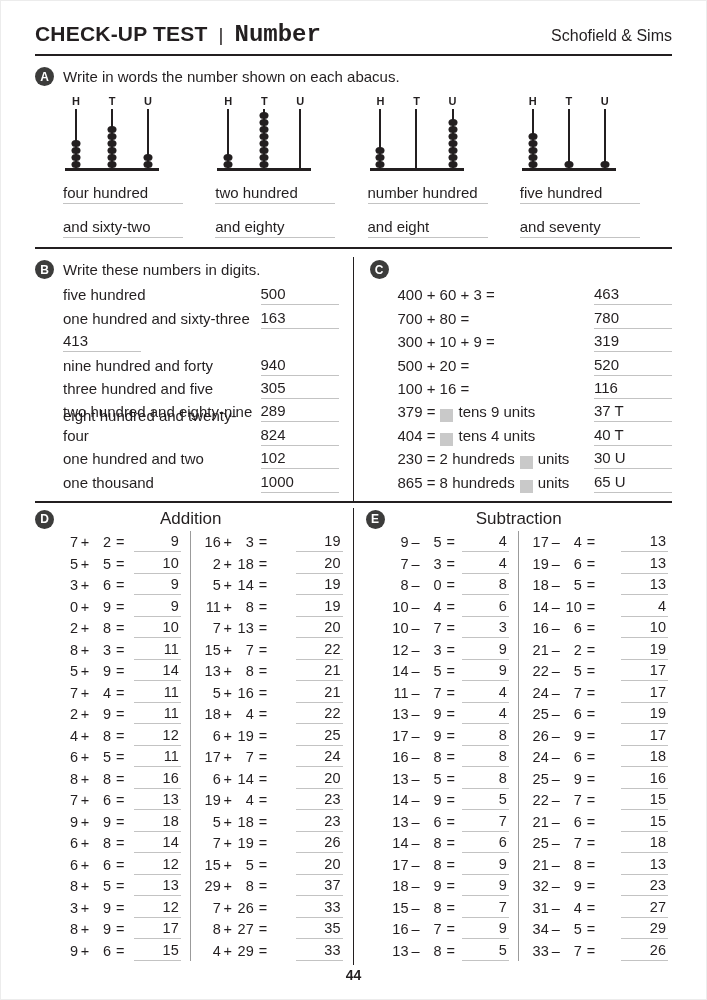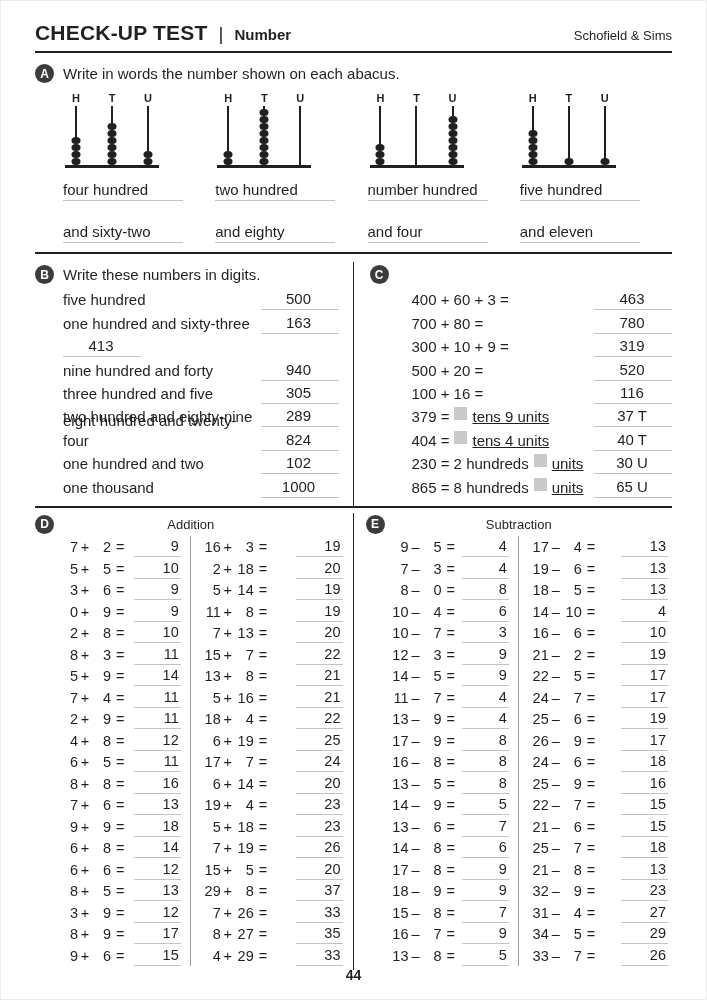--- a/index.html
+++ b/index.html
@@ -7,22 +7,22 @@
   .page {
     width: 707px; height: 1000px; background: #fff;
     font-family: "Liberation Sans", sans-serif; color: #231f20;
     padding: 20px 34px 0; position: relative; overflow: hidden;
     border: 1px solid #ececec;
   }
   
   .hdr { display: flex; align-items: baseline; }
   .hdr-title { font-size: 21px; font-weight: bold; letter-spacing: .2px; }
   .hdr-sep { font-size: 19px; font-weight: normal; margin: 0 11px; }
-  .hdr-sub { font-size: 15px; font-weight: bold; }
-  .hdr-pub { margin-left: auto; font-size: 13px; }
+  .hdr-sub { font-size: 24px; font-weight: bold; font-family: Liberation Mono, monospace; }
+  .hdr-pub { margin-left: auto; font-size: 16px; }
   .rule { border: none; border-top: 2px solid #231f20; margin-top: 6px; }
   .rule-thin { border: none; border-top: 2px solid #231f20; }
   
   .badge {
     display: inline-flex; width: 19px; height: 19px; border-radius: 50%;
     background: #3c3c3b; color: #fff; font-size: 12px; font-weight: bold;
     align-items: center; justify-content: center; flex: none;
   }
   
   .secA-head { display: flex; align-items: center; gap: 9px; margin-top: 11px; font-size: 15px; }
@@ -32,41 +32,41 @@
     display: flex; justify-content: space-between; width: 94px; margin-left: 2px;
     border-bottom: 3px solid #231f20; height: 76px; align-items: stretch; padding: 0 7px;
   }
   .rod { display: flex; flex-direction: column; align-items: center; }
   .rod-label { font-size: 11px; font-weight: bold; height: 14px; line-height: 13px; }
   .wire { width: 2px; background: #231f20; flex: 1; position: relative; }
   .beads { position: absolute; bottom: 0; left: 50%; transform: translateX(-50%); display: flex; flex-direction: column; }
   .bead { width: 9px; height: 7.4px; background: #231f20; border-radius: 50%; margin-top: -0.4px; flex: none; }
   .abacus-answer {
     width: 120px; border-bottom: 1px solid #c3c3c3; font-size: 15px;
-    height: 25px; line-height: 27px; white-space: nowrap; margin-top: 17px;
+    height: 25px; line-height: 27px; white-space: nowrap; margin-top: 9px;
   }
   .abacus-answer.first { margin-top: 8px; }
   
   .bc-wrap { display: flex; margin-top: 8px; }
   .bc-left { width: 50%; padding-right: 14px; border-right: 1.5px solid #231f20; padding-bottom: 8px; }
   .bc-right { width: 50%; padding-left: 16px; padding-bottom: 8px; }
   .sec-head { display: flex; align-items: center; gap: 9px; font-size: 15px; height: 25px; }
   .b-row { display: flex; align-items: flex-end; height: 23.4px; font-size: 15px; padding-left: 28px; }
   .b-label { flex: 1; line-height: 20px; }
-  .b-answer { width: 78px; border-bottom: 1px solid #c3c3c3; text-align: center; padding-right: 2px; line-height: 20px; flex: none; }
-  .c-problem { flex: 1; display: flex; align-items: flex-start; line-height: 20px; margin-left: 14px; }
+  .b-answer { width: 78px; border-bottom: 1px solid #c3c3c3; text-align: left; padding-right: 2px; line-height: 20px; flex: none; }
+  .c-problem { flex: 1; display: flex; align-items: flex-end; line-height: 20px; }
   .gray-box { display: inline-block; width: 13px; height: 13px; background: #c9c9c9; margin: 0 5px; flex: none; }
-  .c-post { margin-left: 0; text-decoration: underline; }
+  .c-post { margin-left: 0; }
   
   .de-wrap { display: flex; margin-top: 5px; }
   .de-half { width: 50%; padding-right: 6px; border-right: 1.5px solid #231f20; padding-bottom: 4px; }
   .de-half.right { border-right: none; padding-right: 0; padding-left: 12px; }
   .de-head { display: flex; align-items: center; height: 23px; position: relative; }
   .de-head .badge { position: relative; z-index: 1; }
-  .de-title { position: absolute; left: 0; right: 0; text-align: center; font-size: 13px; }
+  .de-title { position: absolute; left: 0; right: 0; text-align: center; font-size: 17px; }
   .de-cols { display: flex; }
   .de-col { width: 50%; }
   .de-col.first { padding-left: 24px; padding-right: 9px; border-right: 1px solid #9b9b9b; }
   .de-col.second { padding-left: 11px; padding-right: 4px; }
   .prob-row { display: flex; align-items: flex-end; height: 21.5px; font-size: 14.5px; }
   .pr-problem { display: inline-flex; line-height: 19px; }
   .opa { display: inline-block; width: 19px; text-align: right; }
   .opx { display: inline-block; width: 14px; text-align: center; }
   .opb { display: inline-block; width: 19px; text-align: right; }
   .eq { display: inline-block; margin-left: 5px; }
@@ -197,21 +197,21 @@
                 <div class="bead"></div>
                 <div class="bead"></div>
                 <div class="bead"></div>
                 <div class="bead"></div>
                 <div class="bead"></div>
               </div>
             </div>
           </div>
         </div>
         <div class="abacus-answer first">number hundred</div>
-        <div class="abacus-answer">and four</div>
+        <div class="abacus-answer">and eight</div>
       </div>
 
       <div class="abacus-block">
         <div class="abacus">
           <div class="rod">
             <div class="rod-label">H</div>
             <div class="wire">
               <div class="beads">
                 <div class="bead"></div>
                 <div class="bead"></div>
@@ -232,21 +232,21 @@
           <div class="rod">
             <div class="rod-label">U</div>
             <div class="wire">
               <div class="beads">
                 <div class="bead"></div>
               </div>
             </div>
           </div>
         </div>
         <div class="abacus-answer first">five hundred</div>
-        <div class="abacus-answer">and eleven</div>
+        <div class="abacus-answer">and seventy</div>
       </div>
     </div>
 
   <hr class="rule-thin" style="margin-top:9px;">
 
   <div class="bc-wrap">
     <div class="bc-left">
       <div class="sec-head">
         <span class="badge">B</span>
         <span>Write these numbers in digits.</span>

